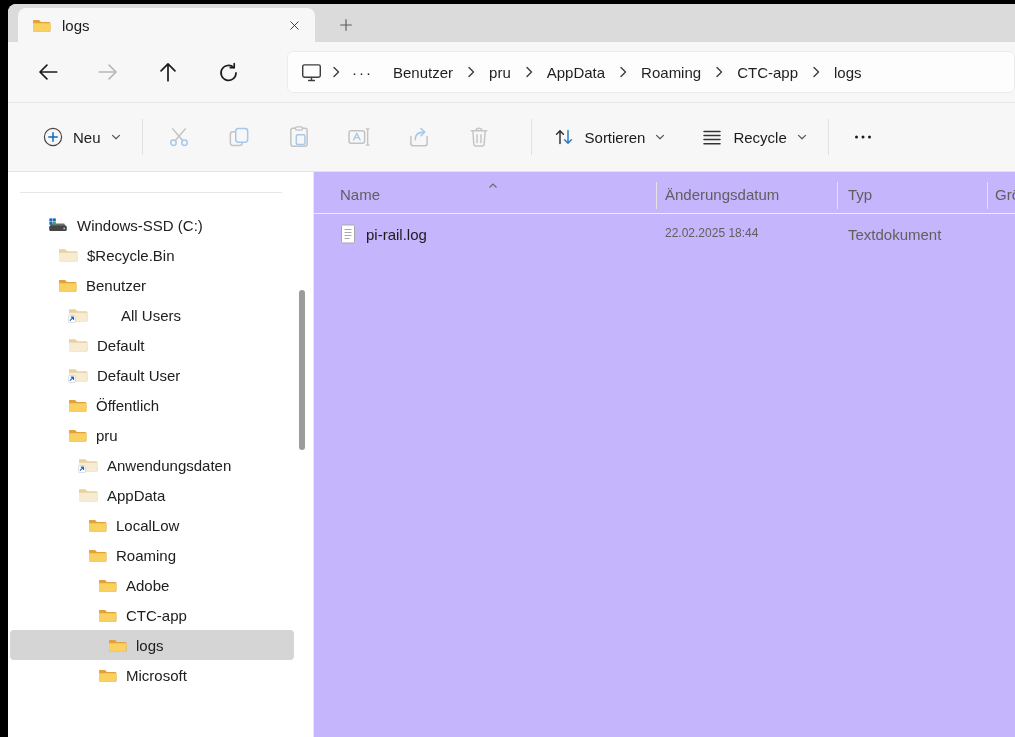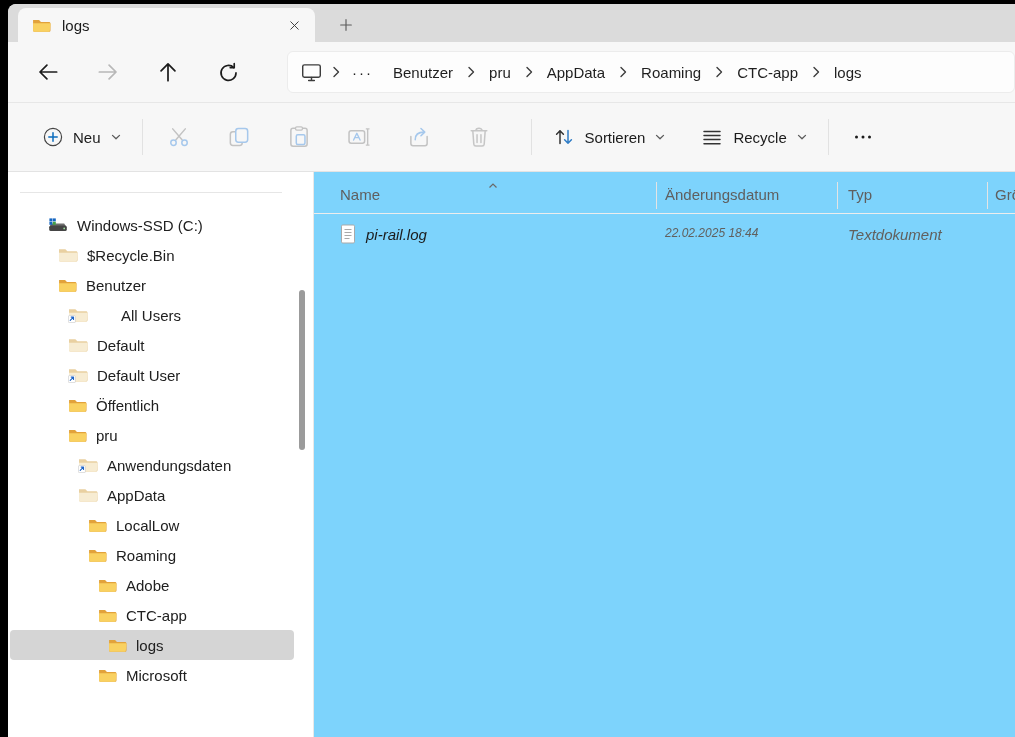--- a/index.html
+++ b/index.html
@@ -29,34 +29,34 @@
            border-bottom:1px solid #e3e3e3;box-sizing:border-box;}
   .labeled{display:flex;align-items:center;gap:9px;padding:0 6px;font-size:15px;color:#1b1b1b;border-radius:4px;flex:none;}
   .tsep{width:1px;height:36px;background:#e2e2e2;margin:0 14px;flex:none;}
   .tool-ico-btn{width:44px;height:40px;display:flex;align-items:center;justify-content:center;margin-right:16px;border-radius:4px;flex:none;}
   .more-btn{width:40px;height:36px;display:flex;align-items:center;justify-content:center;border-radius:4px;flex:none;}
   #file-action-icons{display:flex;align-items:center;}
   
   .content{display:flex;height:565px;}
   .sidebar{width:305px;position:relative;background:#fff;flex:none;overflow:hidden;}
   .vline{width:1px;background:#e8e8e8;flex:none;}
-  .main{flex:1;position:relative;background:#7dd3fc;overflow:hidden;}
+  .main{flex:1;position:relative;background:#c4b5fd;overflow:hidden;}
   .side-divider{position:absolute;left:12px;top:20px;width:262px;height:1px;background:#e6e6e6;}
   #tree{position:absolute;top:38px;left:0;right:0;}
   .trow{height:30px;display:flex;align-items:center;font-size:15px;color:#202020;margin:0 19px 0 2px;border-radius:4px;box-sizing:border-box;}
   .trow.sel{background:#d5d5d5;}
   .tico{display:flex;align-items:center;flex:none;}
   .tlabel{margin-left:9px;white-space:nowrap;}
   .side-scrollbar{position:absolute;right:8px;top:118px;width:6px;height:160px;background:#9b9b9b;border-radius:3px;}
   
   .hcell{position:absolute;top:14px;font-size:15px;color:#5f5f5f;white-space:nowrap;}
   .hsep{position:absolute;top:10px;width:1px;height:27px;background:#e4e4e4;}
   .hcaret{position:absolute;left:172px;top:3px;}
   .hdr-line{position:absolute;top:41px;left:0;right:0;height:1px;background:#ededed;}
-  .frow{position:absolute;left:0;right:13px;height:30px;font-style:italic;}
+  .frow{position:absolute;left:0;right:13px;height:30px;}
   .fico{position:absolute;left:26px;top:5px;}
   .fname{position:absolute;left:52px;top:7px;font-size:15px;color:#1b1b1b;white-space:nowrap;}
   .fdate{position:absolute;left:351px;top:7px;font-size:12px;color:#61605e;white-space:nowrap;}
   .ftype{position:absolute;left:534px;top:7px;font-size:15px;color:#61605e;white-space:nowrap;}
 </style>
 </head>
 <body>
 
 <div class="stage">
   <div class="window">

